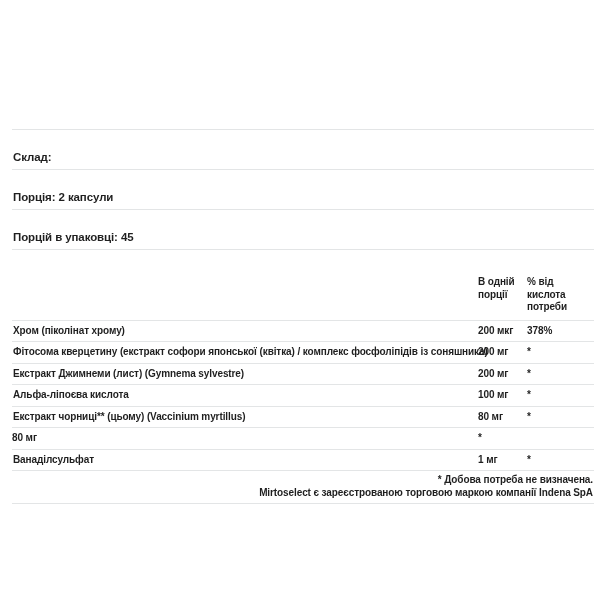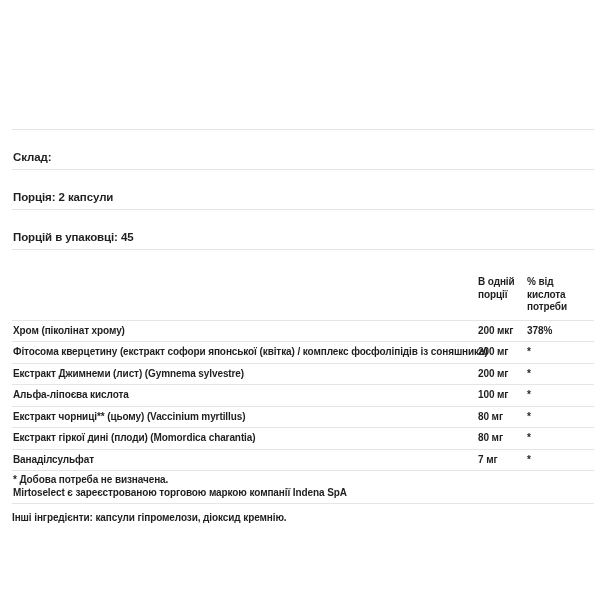--- a/index.html
+++ b/index.html
@@ -52,20 +52,21 @@
   .footnotes {
     border-top: 1px solid #e3e5e6;
     border-bottom: 1px solid #e3e5e6;
     padding: 3px 1px 4px 1px;
   }
   .footnote-line {
     font-size: 10px;
     font-weight: 700;
     line-height: 12.6px;
     letter-spacing: -0.1px;
+    text-align: right;
   }
 
   .other-ingredients {
     padding: 8px 0 0 0;
     font-size: 10px;
     line-height: 12.5px;
     letter-spacing: -0.1px;
   }
   .other-ingredients .lbl { font-weight: 700; }
   .other-ingredients .val { font-weight: 700; }
@@ -107,32 +108,28 @@
       <div class="cell name-cell">Альфа-ліпоєва кислота</div>
       <div class="cell">100 мг</div>
       <div class="cell">*</div>
     </div>
     <div class="t-row data-row">
       <div class="cell name-cell">Екстракт чорниці** (цьому) (Vaccinium myrtillus)</div>
       <div class="cell">80 мг</div>
       <div class="cell">*</div>
     </div>
     <div class="t-row data-row">
-      <div class="cell name-cell">Екстракт гіркої дині (плоди) (Momordica charantia)</div>
       <div class="cell">80 мг</div>
       <div class="cell">*</div>
     </div>
     <div class="t-row data-row">
       <div class="cell name-cell">Ванаділсульфат</div>
-      <div class="cell">7 мг</div>
+      <div class="cell">1 мг</div>
       <div class="cell">*</div>
     </div>
   </div>
 
   <div class="footnotes">
     <div class="footnote-line">* Добова потреба не визначена.</div>
     <div class="footnote-line">Mirtoselect є зареєстрованою торговою маркою компанії Indena SpA</div>
   </div>
 
-  <div class="other-ingredients">
-    <span class="lbl">Інші інгредієнти:</span><span class="val"> капсули гіпромелози, діоксид кремнію.</span>
-  </div>
 </div>
 
 </body></html>

